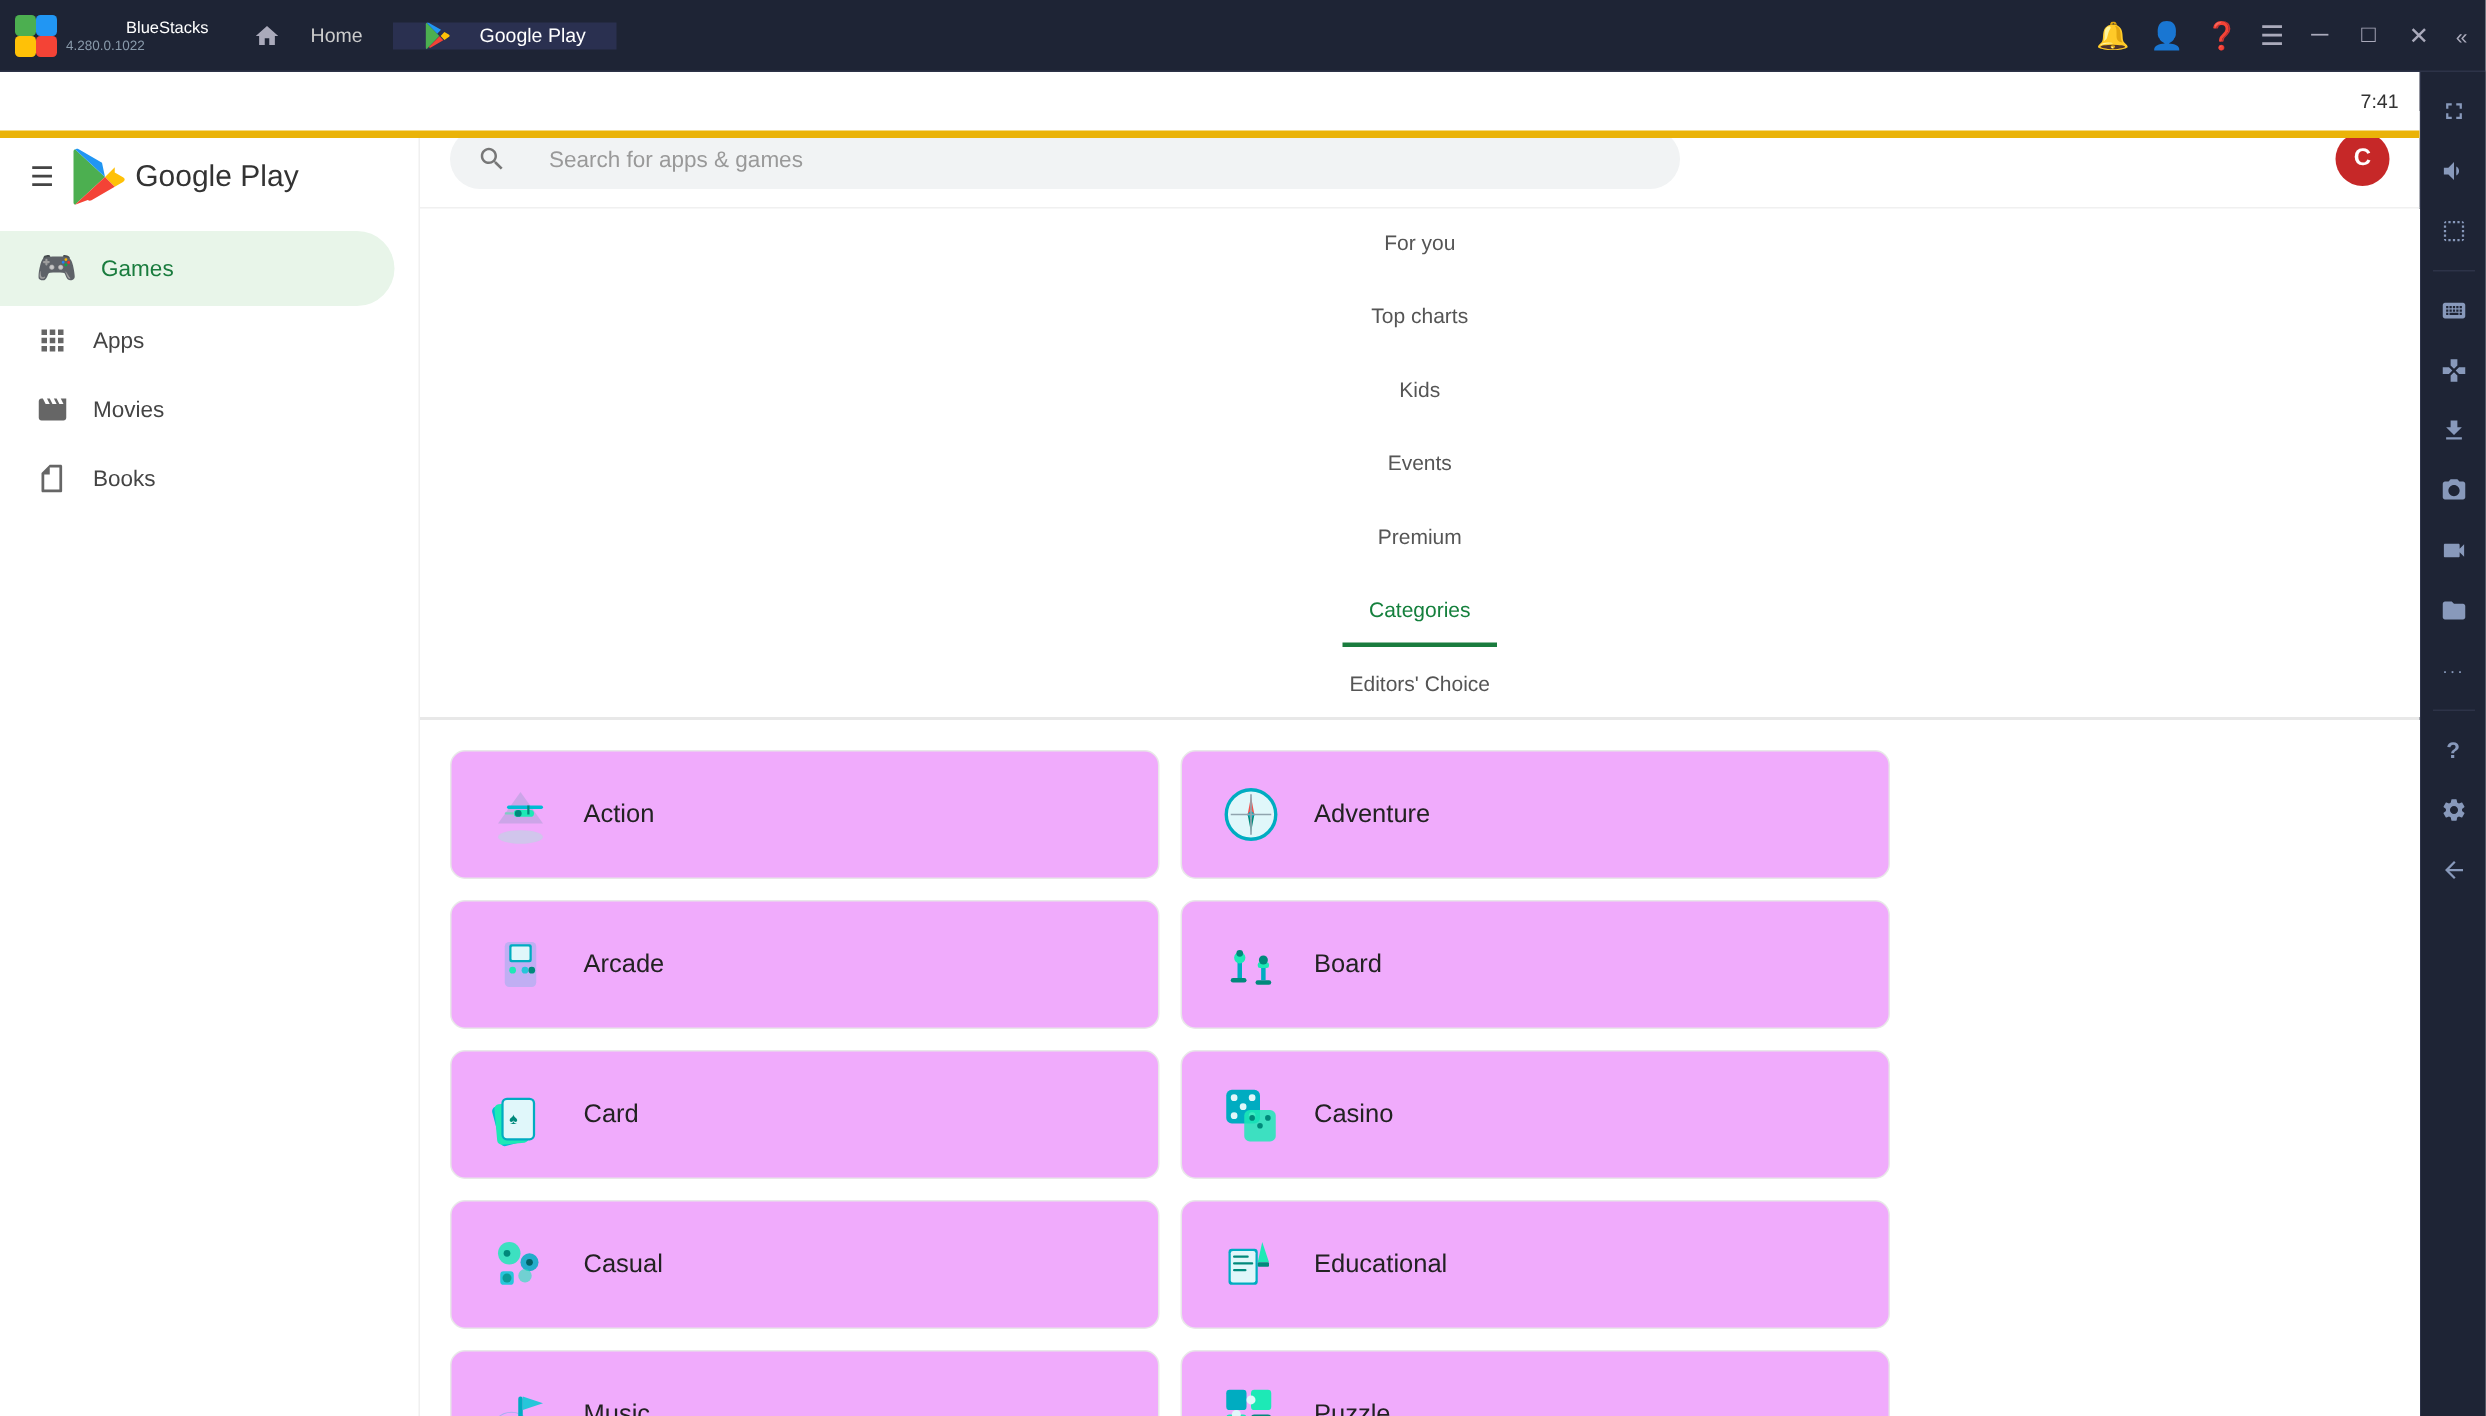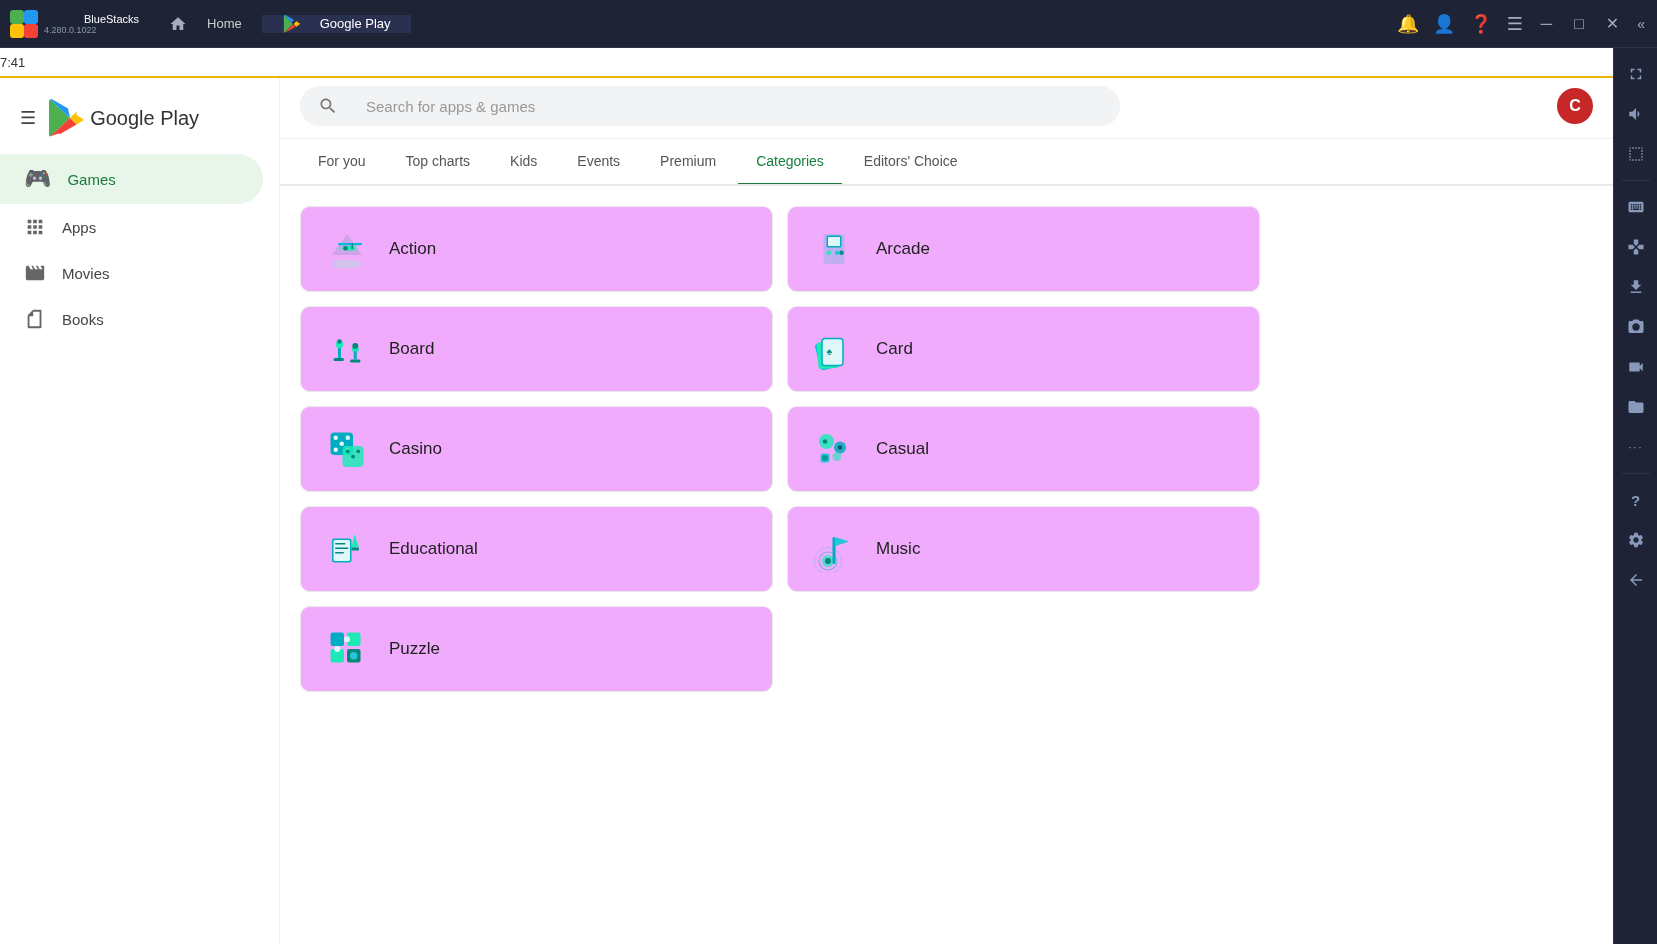--- a/index.html
+++ b/index.html
@@ -60,20 +60,21 @@
       width: 36px; height: 36px; border-radius: 50%; background: #c62828;
       display: flex; align-items: center; justify-content: center;
       color: #fff; font-size: 16px; font-weight: 600; cursor: pointer; margin-left: auto;
     }
 
     
     .nav-tabs {
       display: flex; align-items: center; gap: 4px; padding: 0 20px;
       background: #fff; border-bottom: 2px solid #e8e8e8;
       overflow-x: auto;
+      flex-direction: column;
     }
     .nav-tab {
       padding: 14px 18px; font-size: 14px; color: #555; cursor: pointer;
       border-bottom: 3px solid transparent; white-space: nowrap; margin-bottom: -2px;
     }
     .nav-tab.active { color: #15803d; border-bottom: 3px solid #1a7c3e; font-weight: 400; }
 
     
     .categories-area {
       flex: 1; overflow-y: auto; padding: 20px 20px;
@@ -196,21 +197,21 @@
       <path d="M19.14,12.94c0.04-0.3,0.06-0.61,0.06-0.94c0-0.32-0.02-0.64-0.07-0.94l2.03-1.58c0.18-0.14,0.23-0.41,0.12-0.61 l-1.92-3.32c-0.12-0.22-0.37-0.29-0.59-0.22l-2.39,0.96c-0.5-0.38-1.03-0.7-1.62-0.94L14.4,2.81c-0.04-0.24-0.24-0.41-0.48-0.41 h-3.84c-0.24,0-0.43,0.17-0.47,0.41L9.25,5.35C8.66,5.59,8.12,5.92,7.63,6.29L5.24,5.33c-0.22-0.08-0.47,0-0.59,0.22L2.74,8.87 C2.62,9.08,2.66,9.34,2.86,9.48l2.03,1.58C4.84,11.36,4.8,11.69,4.8,12s0.02,0.64,0.07,0.94l-2.03,1.58 c-0.18,0.14-0.23,0.41-0.12,0.61l1.92,3.32c0.12,0.22,0.37,0.29,0.59,0.22l2.39-0.96c0.5,0.38,1.03,0.7,1.62,0.94l0.36,2.54 c0.05,0.24,0.24,0.41,0.48,0.41h3.84c0.24,0,0.44-0.17,0.47-0.41l0.36-2.54c0.59-0.24,1.13-0.56,1.62-0.94l2.39,0.96 c0.22,0.08,0.47,0,0.59-0.22l1.92-3.32c0.12-0.22,0.07-0.47-0.12-0.61L19.14,12.94z M12,15.6c-1.98,0-3.6-1.62-3.6-3.6 s1.62-3.6,3.6-3.6s3.6,1.62,3.6,3.6S13.98,15.6,12,15.6z"></path>
     </svg>
   </div>
   <div class="rs-btn">
     <svg width="18" height="18" viewBox="0 0 24 24" fill="#8899bb">
       <path d="M20 11H7.83l5.59-5.59L12 4l-8 8 8 8 1.41-1.41L7.83 13H20v-2z"></path>
     </svg>
   </div>
 </div>
 
-<div style="position:absolute;top:48px;left:0;right:44px;height:30px;background:#fff;display:flex;align-items:center;padding-right:14px;border-bottom:2px solid #eab308;z-index:10;">
+<div style="position:absolute;top:48px;left:0;right:44px;height:44px;background:#fff;display:flex;align-items:center;justify-content:flex-end;padding-right:14px;border-bottom:5px solid #eab308;z-index:10;">
   <span style="font-size:13px;color:#333;font-weight:500;">7:41</span>
 </div>
 
 <div style="position:absolute;left:0;top:74px;right:44px;bottom:0;background:#fff;display:flex;">
 
   <div class="left-nav">
     <div class="nav-header">
       <span class="hamburger-icon">☰</span>
       <div class="play-logo">
 
@@ -296,20 +297,32 @@
 
             <rect x="26" y="28" width="18" height="6" rx="3" fill="#1de9b6"></rect>
             <rect x="20" y="24" width="32" height="3" rx="1.5" fill="#00bcd4"></rect>
             <rect x="38" y="24" width="2" height="8" fill="#00897b"></rect>
             <circle cx="30" cy="31" r="3" fill="#00897b"></circle>
             <rect x="18" y="30" width="8" height="2" rx="1" fill="#80cbc4"></rect>
           </svg>
           <span class="category-label">Action</span>
         </div>
 
+        <div class="category-card">
+          <svg class="category-icon" viewBox="0 0 64 64">
+            <circle cx="32" cy="32" r="22" fill="#e0f7fa" stroke="#00acc1" stroke-width="3"></circle>
+            <circle cx="32" cy="32" r="3" fill="#00acc1"></circle>
+
+            <polygon points="32,16 35,32 32,28 29,32" fill="#ef5350"></polygon>
+            <polygon points="32,48 35,32 32,36 29,32" fill="#00897b"></polygon>
+            <line x1="14" y1="32" x2="50" y2="32" stroke="#90a4ae" stroke-width="1.5"></line>
+            <line x1="32" y1="14" x2="32" y2="50" stroke="#90a4ae" stroke-width="1.5"></line>
+          </svg>
+          <span class="category-label">Adventure</span>
+        </div>
 
         <div class="category-card">
           <svg class="category-icon" viewBox="0 0 64 64">
             <rect x="18" y="12" width="28" height="40" rx="4" fill="#00bcd4" opacity="0.2"></rect>
             <rect x="22" y="14" width="20" height="16" rx="2" fill="#00acc1"></rect>
             <rect x="24" y="16" width="16" height="12" rx="1" fill="#e0f7fa"></rect>
             <rect x="22" y="34" width="6" height="6" rx="3" fill="#1de9b6"></rect>
             <circle cx="42" cy="37" r="3" fill="#00897b"></circle>
             <circle cx="36" cy="37" r="3" fill="#26c6da"></circle>
           </svg>

